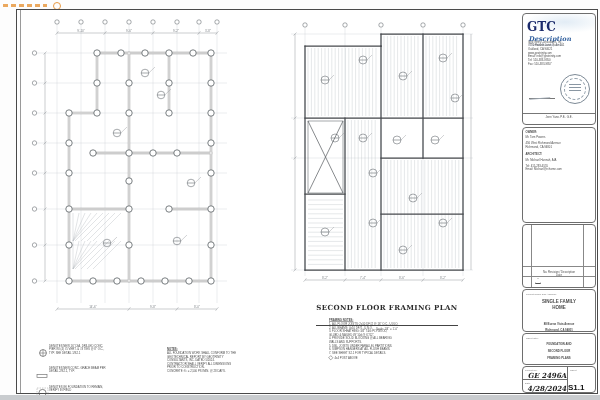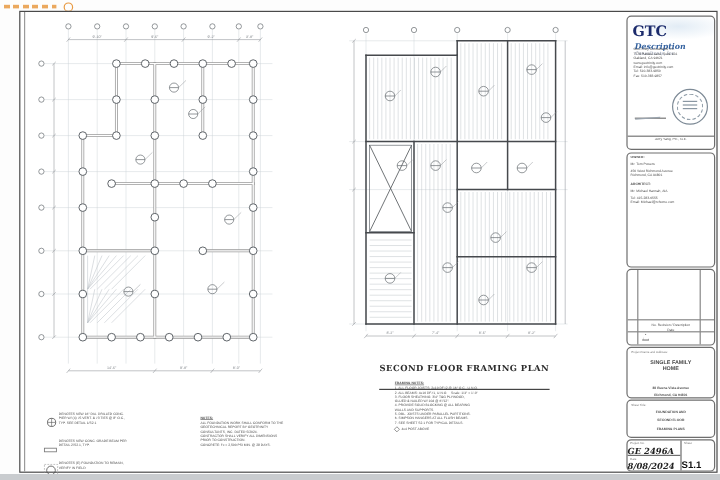--- a/index.html
+++ b/index.html
@@ -89,21 +89,21 @@
   .bcenter{position:absolute;left:0;top:9px;width:100%;text-align:center;color:#222;}
   .bcenter .tinyc{transform-origin:50% 0;width:100%;margin:0;font-weight:bold;}
   .b4 .l0{font-size:9px;}
   .b5 .bcenter{top:8px;}
   
   .b6 .grid{display:flex;height:100%;}
   .b6 .lcol{flex:0 0 44px;border-right:.8px solid #6e6e6e;display:flex;flex-direction:column;}
   .b6 .cell{flex:1;position:relative;}
   .b6 .cell + .cell{border-top:.8px solid #6e6e6e;}
   .b6 .clab{position:absolute;left:2px;top:1px;color:#777;}
-  .b6 .cval{position:absolute;left:0;top:4px;width:100%;text-align:left;
+  .b6 .cval{position:absolute;left:0;top:4px;width:100%;text-align:right;
      font:italic bold 7px "DejaVu Serif",serif;color:#222;}
   .b6 .rcol{flex:1;position:relative;}
   .b6 .sheetno{position:absolute;left:0;top:16px;width:100%;
      font:bold 8px "Liberation Sans",sans-serif;color:#111;}
   .microlabel{font-size:5px;transform:scale(.5);transform-origin:0 0;width:200%;}
 </style>
 </head>
 <body>
 
 <div id="stage">
@@ -604,21 +604,21 @@
 
     <div class="tb b6">
       <div class="grid">
         <div class="lcol">
           <div class="cell">
             <div class="clab microlabel">Project No.</div>
             <div class="cval">GE 2496A</div>
           </div>
           <div class="cell">
             <div class="clab microlabel">Date</div>
-            <div class="cval">8/08/2024</div>
+            <div class="cval">4/28/2024</div>
           </div>
         </div>
         <div class="rcol">
           <div class="clab microlabel">Sheet</div>
           <div class="sheetno">S1.1</div>
         </div>
       </div>
     </div>
 
   </div>

